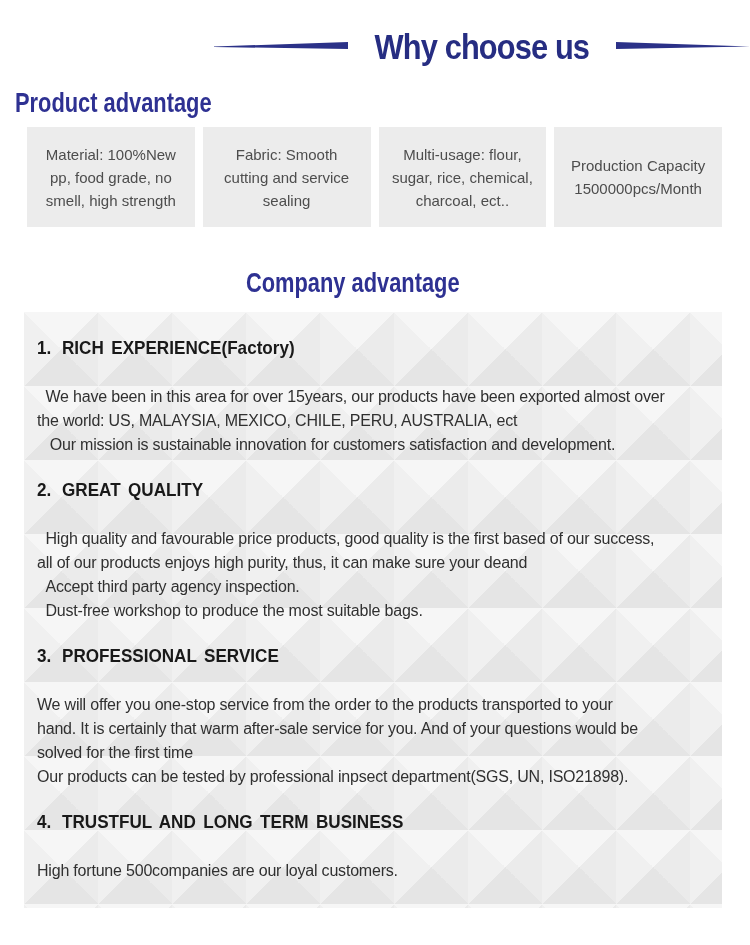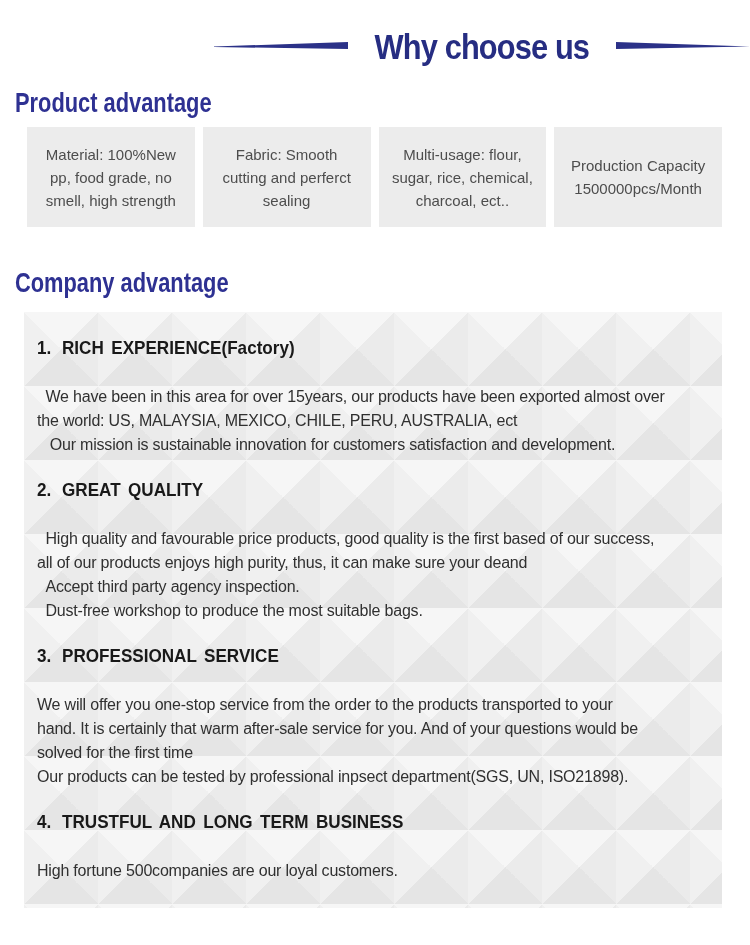--- a/index.html
+++ b/index.html
@@ -22,21 +22,21 @@
   
   .adv-heading{
     margin:0;padding-left:15px;height:30px;
     font-size:28px;font-weight:bold;color:#2e3192;line-height:30px;
   }
   .adv-heading .squeeze{
     display:inline-block;transform:scaleX(.78);transform-origin:left center;
     white-space:nowrap;letter-spacing:0;
   }
   .h-product{margin-top:20px;}
-  .h-company{margin-top:41px;}
+  .h-company{margin-top:41px;text-align:center;}
   
   .boxes-row{
     display:flex;gap:8px;margin:9px 28px 0 27px;
   }
   .pbox{
     flex:1 1 0;height:100px;background:#ececec;
     display:flex;align-items:center;justify-content:center;
     text-align:center;color:#4d4d4d;font-size:15px;line-height:23px;
     white-space:pre-wrap;
   }
@@ -84,21 +84,21 @@
 
 <h2 class="adv-heading h-product">
   <span class="squeeze">Product advantage</span>
 </h2>
 
 <div class="boxes-row">
   <div class="pbox">Material: 100%New
 pp, food grade, no
 smell, high strength</div>
   <div class="pbox">Fabric: Smooth
-cutting and perferct
+cutting and service
 sealing</div>
   <div class="pbox">Multi-usage: flour,
 sugar, rice, chemical,
 charcoal, ect..</div>
   <div class="pbox">Production Capacity
 1500000pcs/Month</div>
 </div>
 
 <h2 class="adv-heading h-company">
   <span class="squeeze">Company advantage</span>

